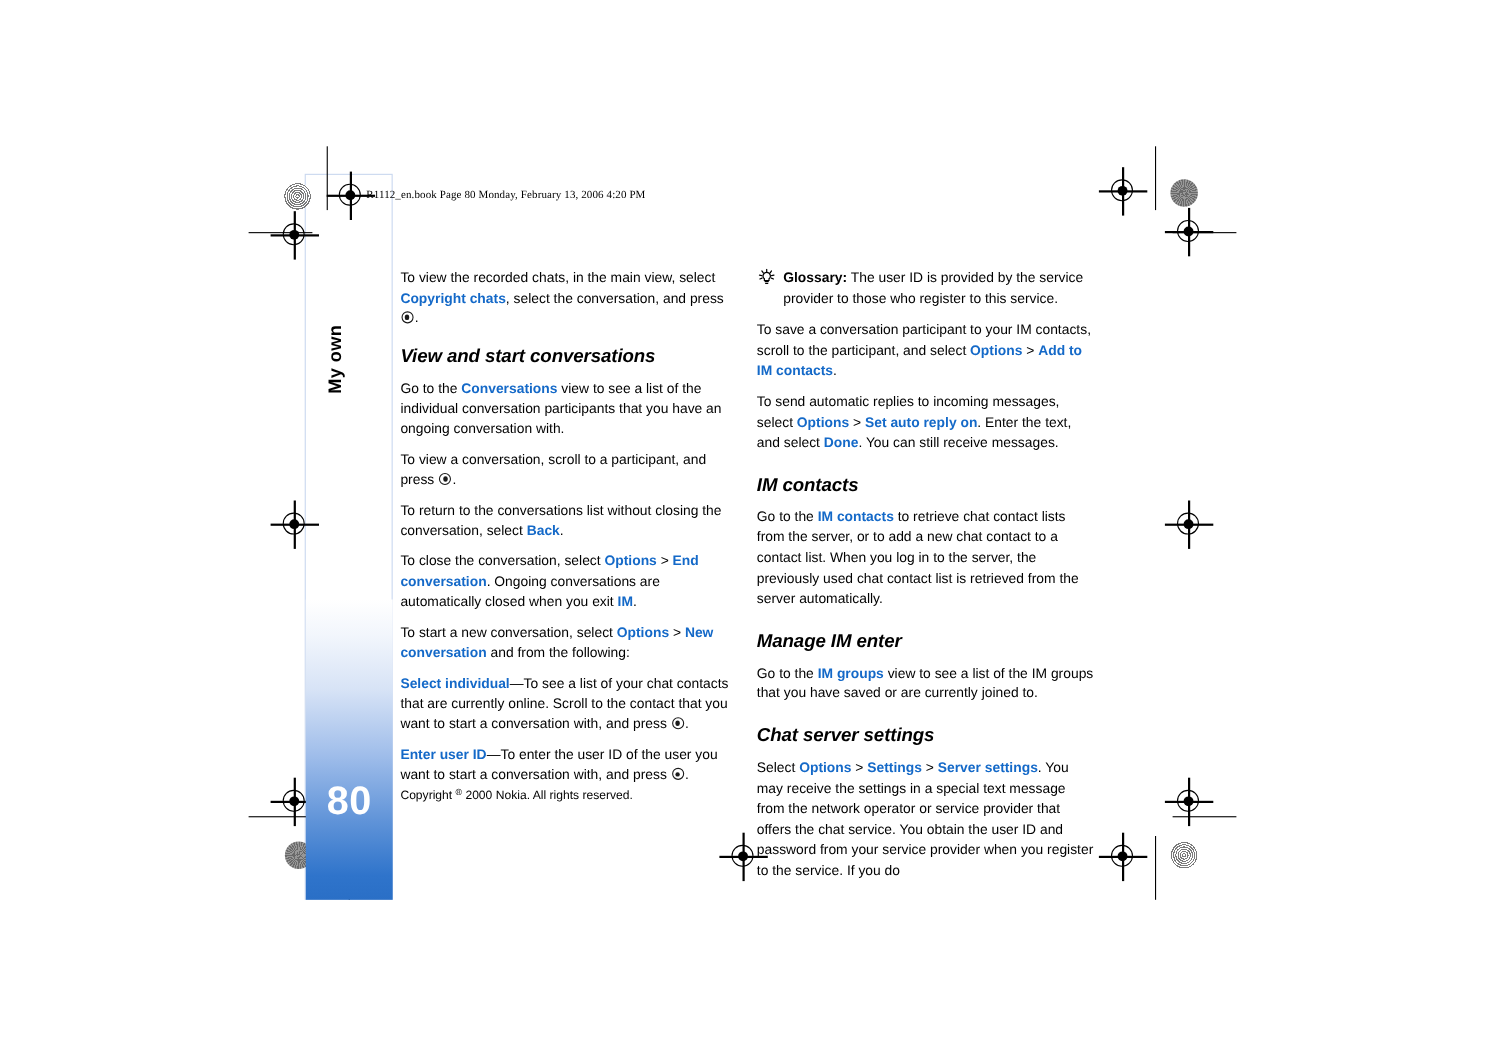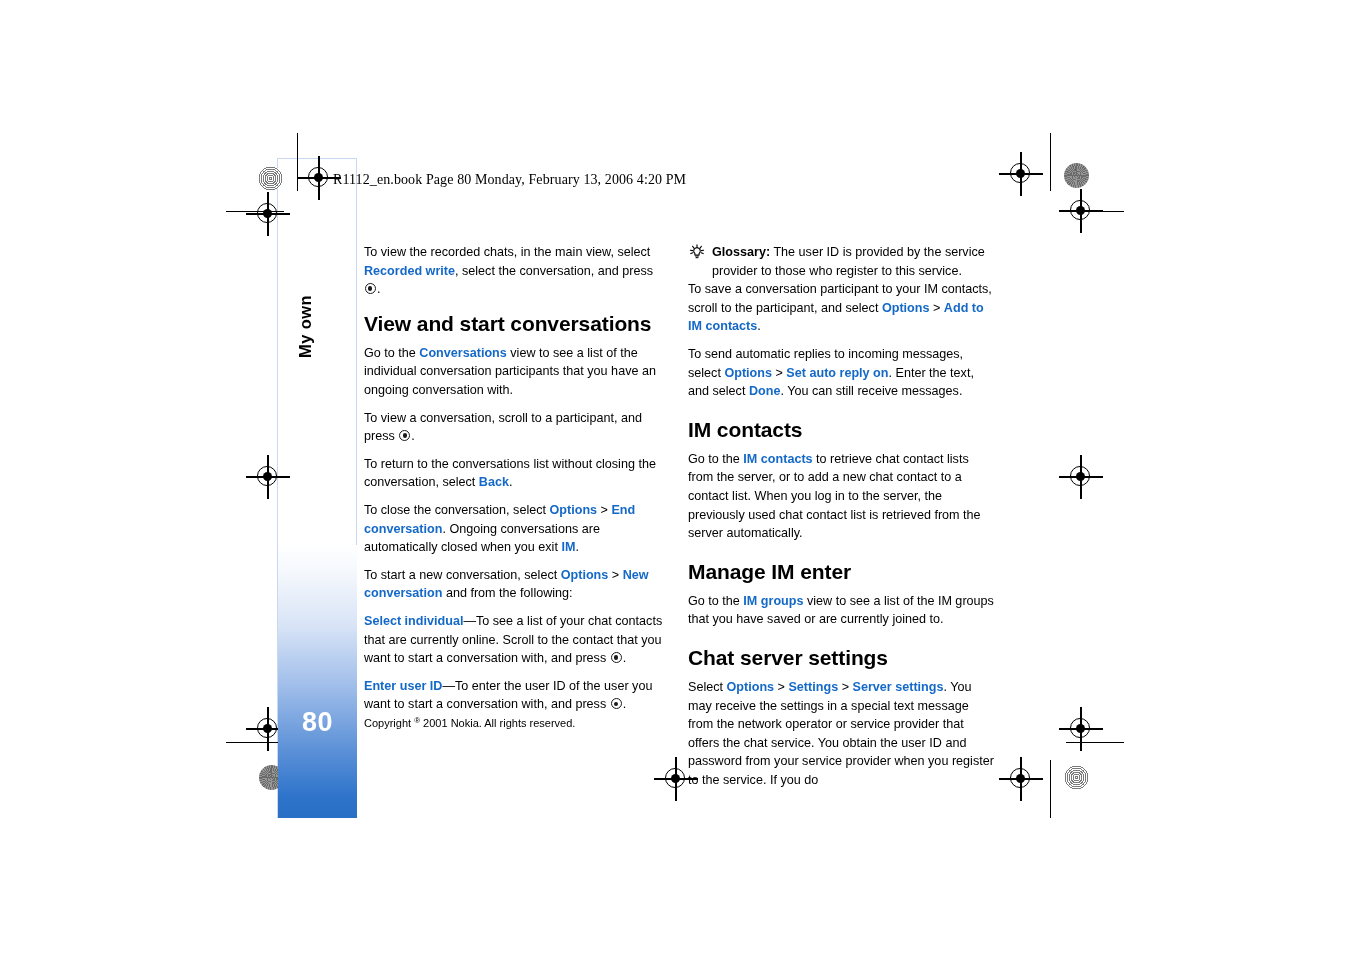--- a/index.html
+++ b/index.html
@@ -77,21 +77,21 @@
     border: 1px solid #c9d8ef;
     box-sizing: border-box;
   }
 
   
   .runhead {
     position: absolute;
     left: 333px;
     top: 172px;
     font-family: "Liberation Serif", serif;
-    font-size: 14px;
+    font-size: 10px;
     letter-spacing: .1px;
     white-space: nowrap;
     color: #000;
   }
 
   
   .tab {
     position: absolute;
     left: 278px;
     top: 545px;
@@ -106,21 +106,21 @@
         #2f74cb 92%,
         #2a6fc6 100%);
   }
   .tab-number {
     position: absolute;
     left: 278px;
     top: 707px;
     width: 79px;
     text-align: center;
     color: #ffffff;
-    font-size: 27px;
+    font-size: 36px;
     font-weight: bold;
     letter-spacing: .5px;
   }
   .side-label {
     position: absolute;
     left: 296px;
     top: 248px;
     width: 30px;
     height: 110px;
     font-size: 16.5px;
@@ -142,24 +142,25 @@
     line-height: 18.6px;
     color: #000;
   }
   .col-left  { left: 364px; }
   .col-right { left: 688px; width: 308px; }
 
   p { margin: 0 0 9px 0; }
 
   h2 {
     margin: 14px 0 10px 0;
-    font-size: 21px;
+    font-size: 17px;
     line-height: 21px;
     font-weight: bold;
     letter-spacing: -0.1px;
+    font-style: italic;
   }
   .col-right h2 { margin: 18px 0 10px 0; }
 
   .lk {
     color: #1469c8;
     font-weight: bold;
   }
   .gt { color: #000; }
 
   
@@ -180,20 +181,21 @@
     left: 2.3px; top: 2.3px;
     width: 4.2px; height: 4.2px;
     background: #1a1a1a;
     border-radius: 50%;
   }
 
   
   .note {
     position: relative;
     padding-left: 24px;
+    margin-bottom: 11px;
   }
   .note .tip-icon {
     position: absolute;
     left: 0;
     top: 1px;
     width: 18px;
     height: 16px;
   }
   .note .note-body { display: block; }
   .note b { font-weight: bold; }
@@ -296,21 +298,21 @@
 <div class="halftone fine" style="left:1064px; top:765px;"></div>
 
 <div class="runhead">R1112_en.book  Page 80  Monday, February 13, 2006  4:20 PM</div>
 
 <div class="tab"></div>
 <div class="tab-number">80</div>
 <div class="side-label">My own</div>
 
 <div class="col col-left">
 
-  <p><span>To view the recorded chats, in the main view, select </span><span class="lk">Recorded write</span><span>, select the conversation, and press </span><span class="key"></span>.</p>
+  <p><span>To view the recorded chats, in the main view, select </span><span class="lk">Copyright chats</span><span>, select the conversation, and press </span><span class="key"></span>.</p>
 
   <h2>View and start conversations</h2>
 
   <p><span>Go to the </span><span class="lk">Conversations</span><span> view to see a list of the individual conversation participants that you have an ongoing conversation with.</span></p>
 
   <p><span>To view a conversation, scroll to a participant, and press </span><span class="key"></span>.</p>
 
 
   <p><span>To return to the conversations list without closing the conversation, select </span><span class="lk">Back</span><span>.</span></p>
 
@@ -355,13 +357,13 @@
 
   <h2>Manage IM enter</h2>
 
   <p><span>Go to the </span><span class="lk">IM groups</span><span> view to see a list of the IM groups that you have saved or are currently joined to.</span></p>
 
   <h2>Chat server settings</h2>
 
   <p><span>Select </span><span class="lk">Options</span><span class="gt"> &gt; </span><span class="lk">Settings</span><span class="gt"> &gt; </span><span class="lk">Server settings</span><span>. You may receive the settings in a special text message from the network operator or service provider that offers the chat service. You obtain the user ID and password from your service provider when you register to the service. If you do</span></p>
 </div>
 
-<div class="copyright"><span>Copyright </span><sup>®</sup><span> 2001 Nokia. All rights reserved.</span></div>
+<div class="copyright"><span>Copyright </span><sup>®</sup><span> 2000 Nokia. All rights reserved.</span></div>
 
 </body></html>

